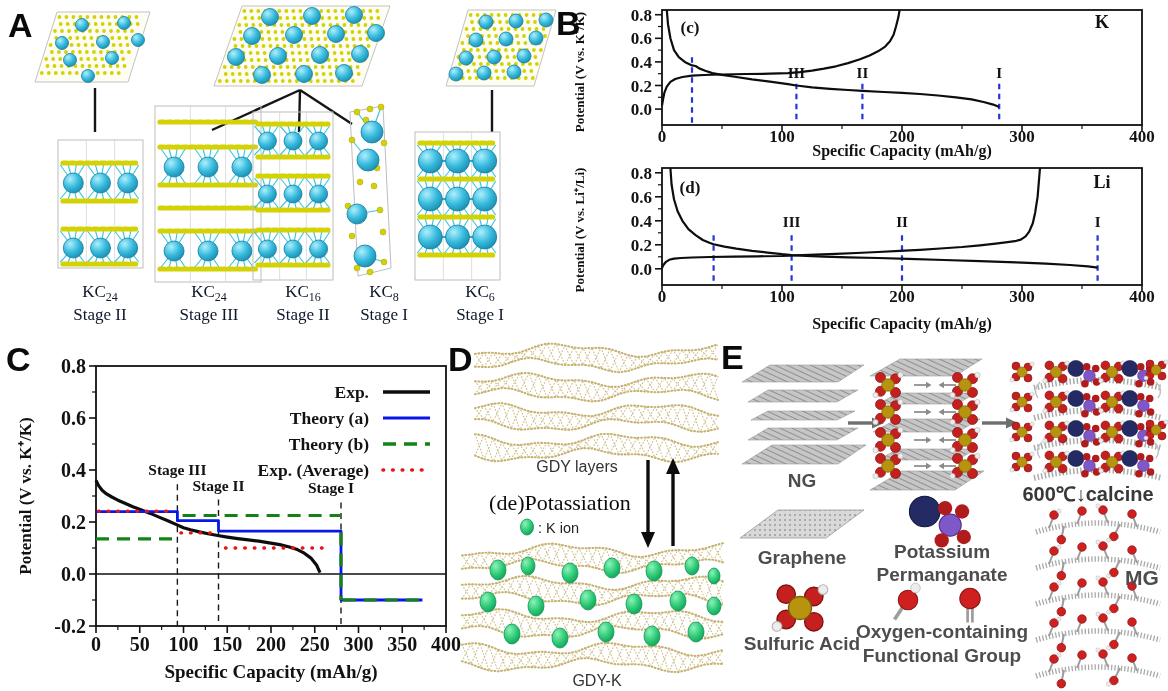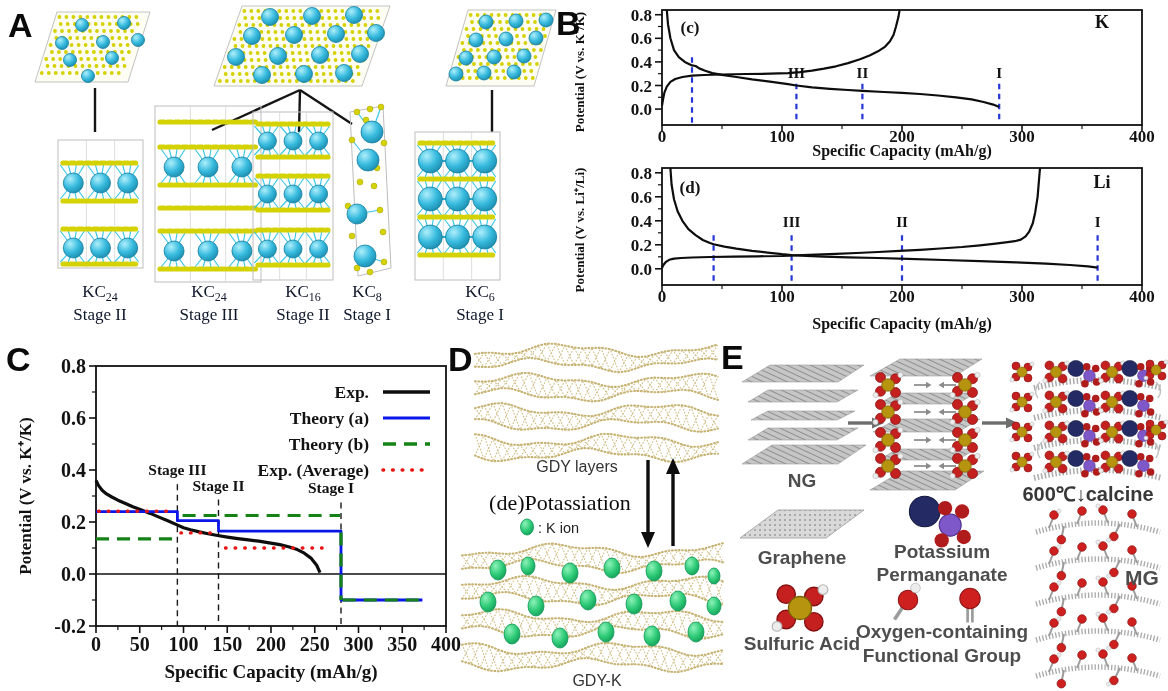--- a/index.html
+++ b/index.html
@@ -885,21 +885,21 @@
       <div>Stage II</div>
     </div>
     <div class="a-lab" style="left:209px;top:282px;">
       <div><span>KC</span><sub>24</sub></div>
       <div>Stage III</div>
     </div>
     <div class="a-lab" style="left:293px;top:282px;margin-left:10px;">
       <div><span>KC</span><sub>16</sub></div>
       <div>Stage II</div>
     </div>
-    <div class="a-lab" style="left:367px;top:282px;">
+    <div class="a-lab" style="left:384px;top:282px;">
       <div><span>KC</span><sub>8</sub></div>
       <div>Stage I</div>
     </div>
     <div class="a-lab" style="left:480px;top:282px;">
       <div><span>KC</span><sub>6</sub></div>
       <div>Stage I</div>
     </div>
   </div>
 
   <div class="panel" id="panelB" style="left:556px;top:0;width:612px;height:338px;">

